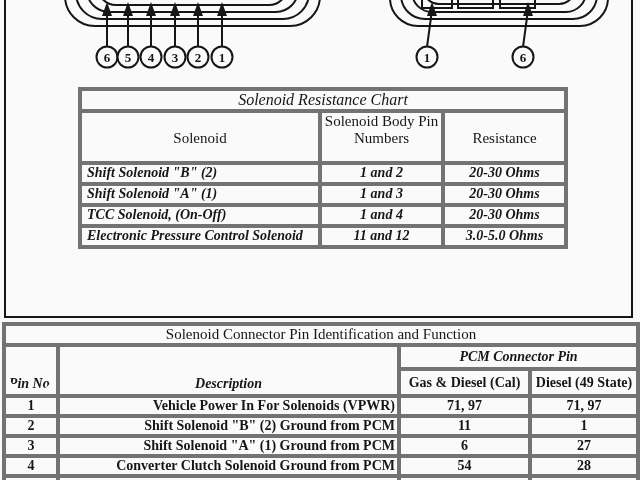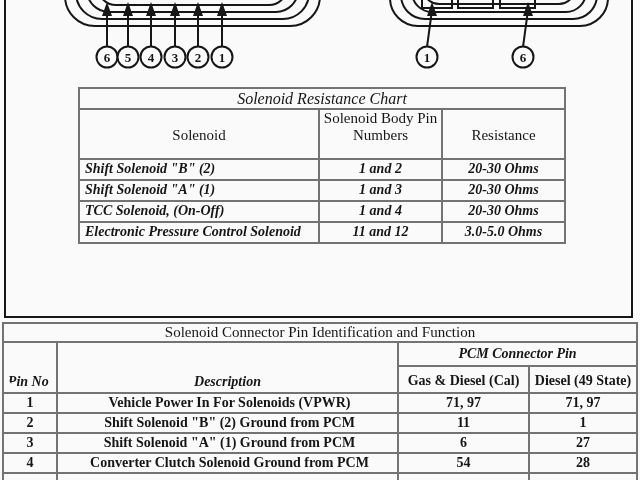--- a/index.html
+++ b/index.html
@@ -14,38 +14,38 @@
   }
   .connector-svg{position:absolute;}
   .conn-left{left:60px;top:0;}
   .conn-right{left:378px;top:0;}
   svg .outline{fill:none;stroke:#161616;stroke-width:2;}
   svg .wire{stroke:#161616;stroke-width:2;}
   svg .head{fill:#161616;stroke:none;}
   svg .pin-circle{fill:#fafafa;stroke:#161616;stroke-width:2;}
   svg .pin-num{font-family:"Liberation Serif",serif;font-size:13px;font-weight:bold;fill:#161616;text-anchor:middle;}
   table{border-collapse:collapse;table-layout:fixed;}
-  td,th{border:2px solid #737373;padding:0 2px;overflow:hidden;white-space:nowrap;box-sizing:border-box;}
+  td,th{border:4px solid #737373;padding:0 2px;overflow:hidden;white-space:nowrap;box-sizing:border-box;}
   
   .res-table{position:absolute;left:78px;top:87px;width:486px;}
   .res-table .title{font-size:16px;font-weight:normal;text-align:center;height:21px;}
   .res-table th.colhead{font-size:15px;font-weight:normal;text-align:center;vertical-align:bottom;height:42px;white-space:normal;line-height:1.15;padding-bottom:13px;}
   .res-table td{font-size:14px;font-weight:bold;font-style:italic;height:21px;}
   .res-table td.name{text-align:left;padding-left:5px;}
   .res-table td.val{text-align:center;}
   
   .pin-table{position:absolute;left:2px;top:322px;width:634px;}
   .pin-table .title{font-size:15px;font-weight:normal;text-align:center;height:19px;}
   .pin-table th{font-size:14px;}
   .pin-table th.group{font-style:italic;font-weight:bold;text-align:center;height:24px;}
   .pin-table th.side{font-style:italic;font-weight:bold;text-align:center;vertical-align:bottom;padding-bottom:2px;border-radius:25px;}
   .pin-table th.sub{font-weight:bold;text-align:center;height:27px;vertical-align:bottom;padding-bottom:3px;border-radius:6px;}
   .pin-table td{font-size:14px;font-weight:bold;height:20px;}
   .pin-table td.pin{text-align:center;}
-  .pin-table td.desc{text-align:center;padding-left:6px;}
+  .pin-table td.desc{text-align:right;padding-left:6px;}
   .pin-table td.val{text-align:center;}
   .pin-table tr.partial td{height:16px;}
 </style>
 </head>
 <body>
 
 <div class="stage">
 
   <div class="section1-box"></div>
 

